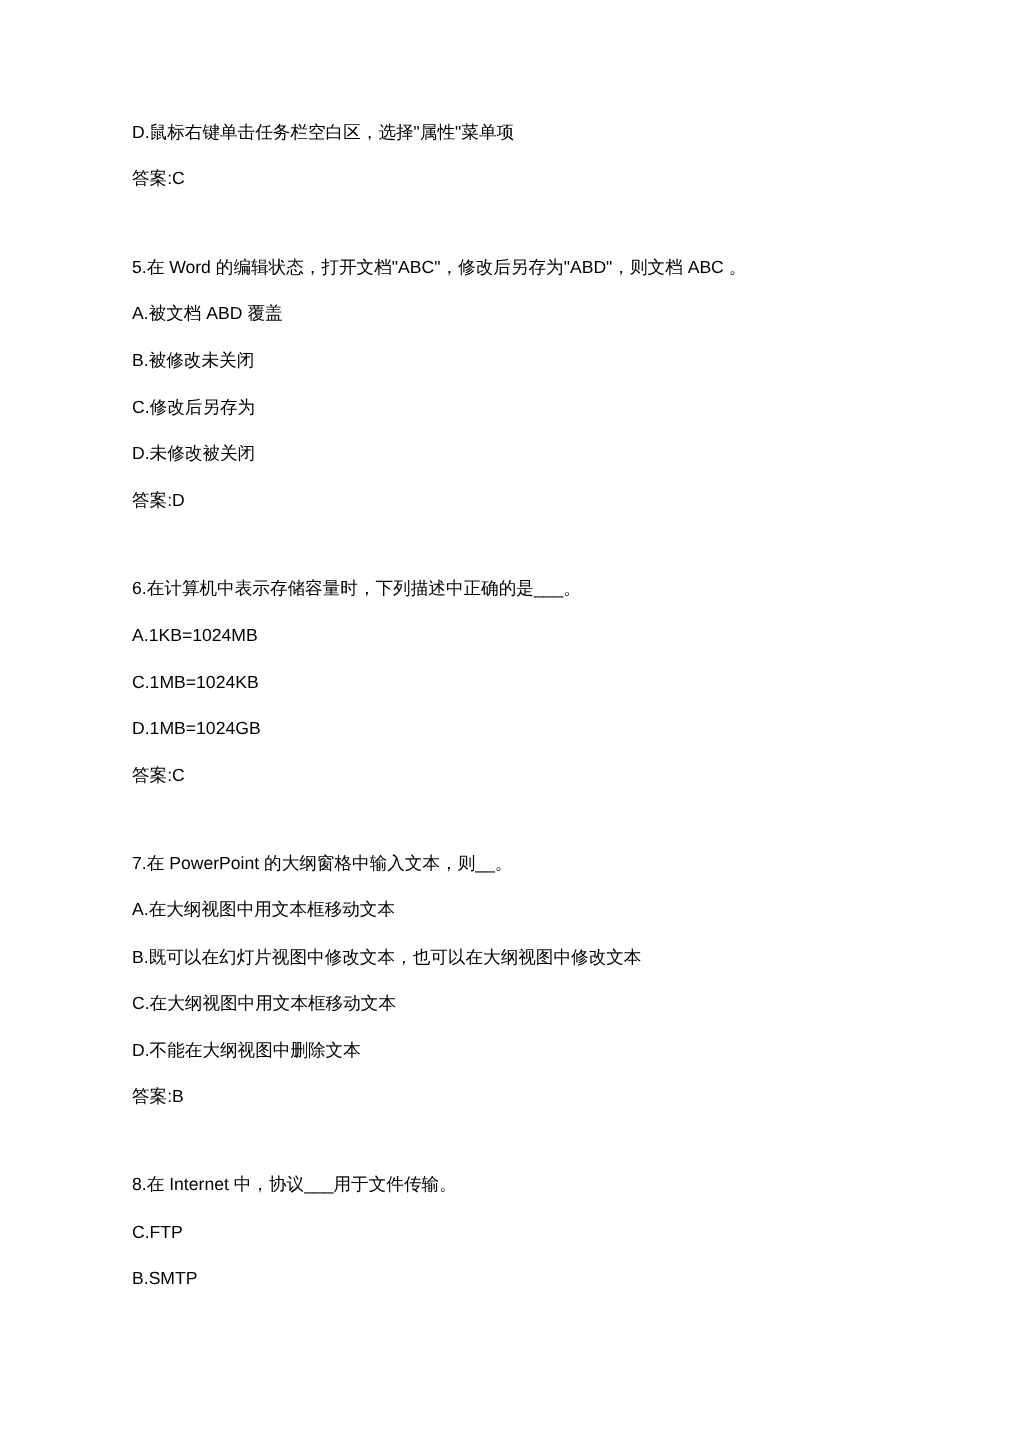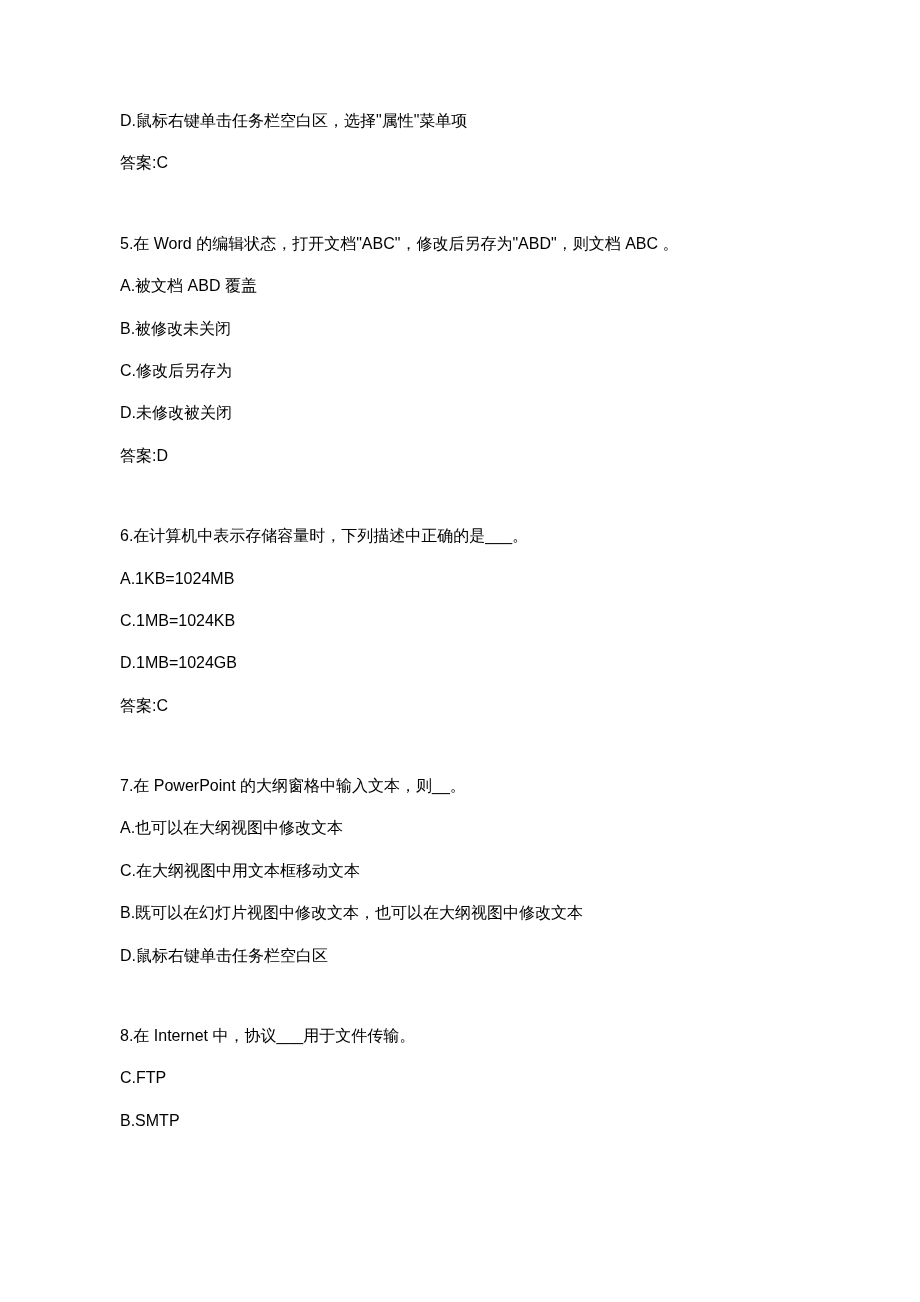--- a/index.html
+++ b/index.html
@@ -38,21 +38,22 @@
     <div class="line">D.未修改被关闭</div>
     <div class="line">答案:D</div>
     <div class="block-gap"></div>
     <div class="line">6.在计算机中表示存储容量时，下列描述中正确的是___。</div>
     <div class="line">A.1KB=1024MB</div>
     <div class="line">C.1MB=1024KB</div>
     <div class="line">D.1MB=1024GB</div>
     <div class="line">答案:C</div>
     <div class="block-gap"></div>
     <div class="line">7.在 PowerPoint 的大纲窗格中输入文本，则__。</div>
-    <div class="line">A.也可以在大纲视图中修改文本</div>
+    <div class="line">A.在大纲视图中用文本框移动文本</div>
+    <div class="line">B.既可以在幻灯片视图中修改文本，也可以在大纲视图中修改文本</div>
     <div class="line">C.在大纲视图中用文本框移动文本</div>
-    <div class="line">B.既可以在幻灯片视图中修改文本，也可以在大纲视图中修改文本</div>
-    <div class="line">D.鼠标右键单击任务栏空白区</div>
+    <div class="line">D.不能在大纲视图中删除文本</div>
+    <div class="line">答案:B</div>
     <div class="block-gap"></div>
     <div class="line">8.在 Internet 中，协议___用于文件传输。</div>
     <div class="line">C.FTP</div>
     <div class="line">B.SMTP</div>
   </div>
 
 </body></html>

